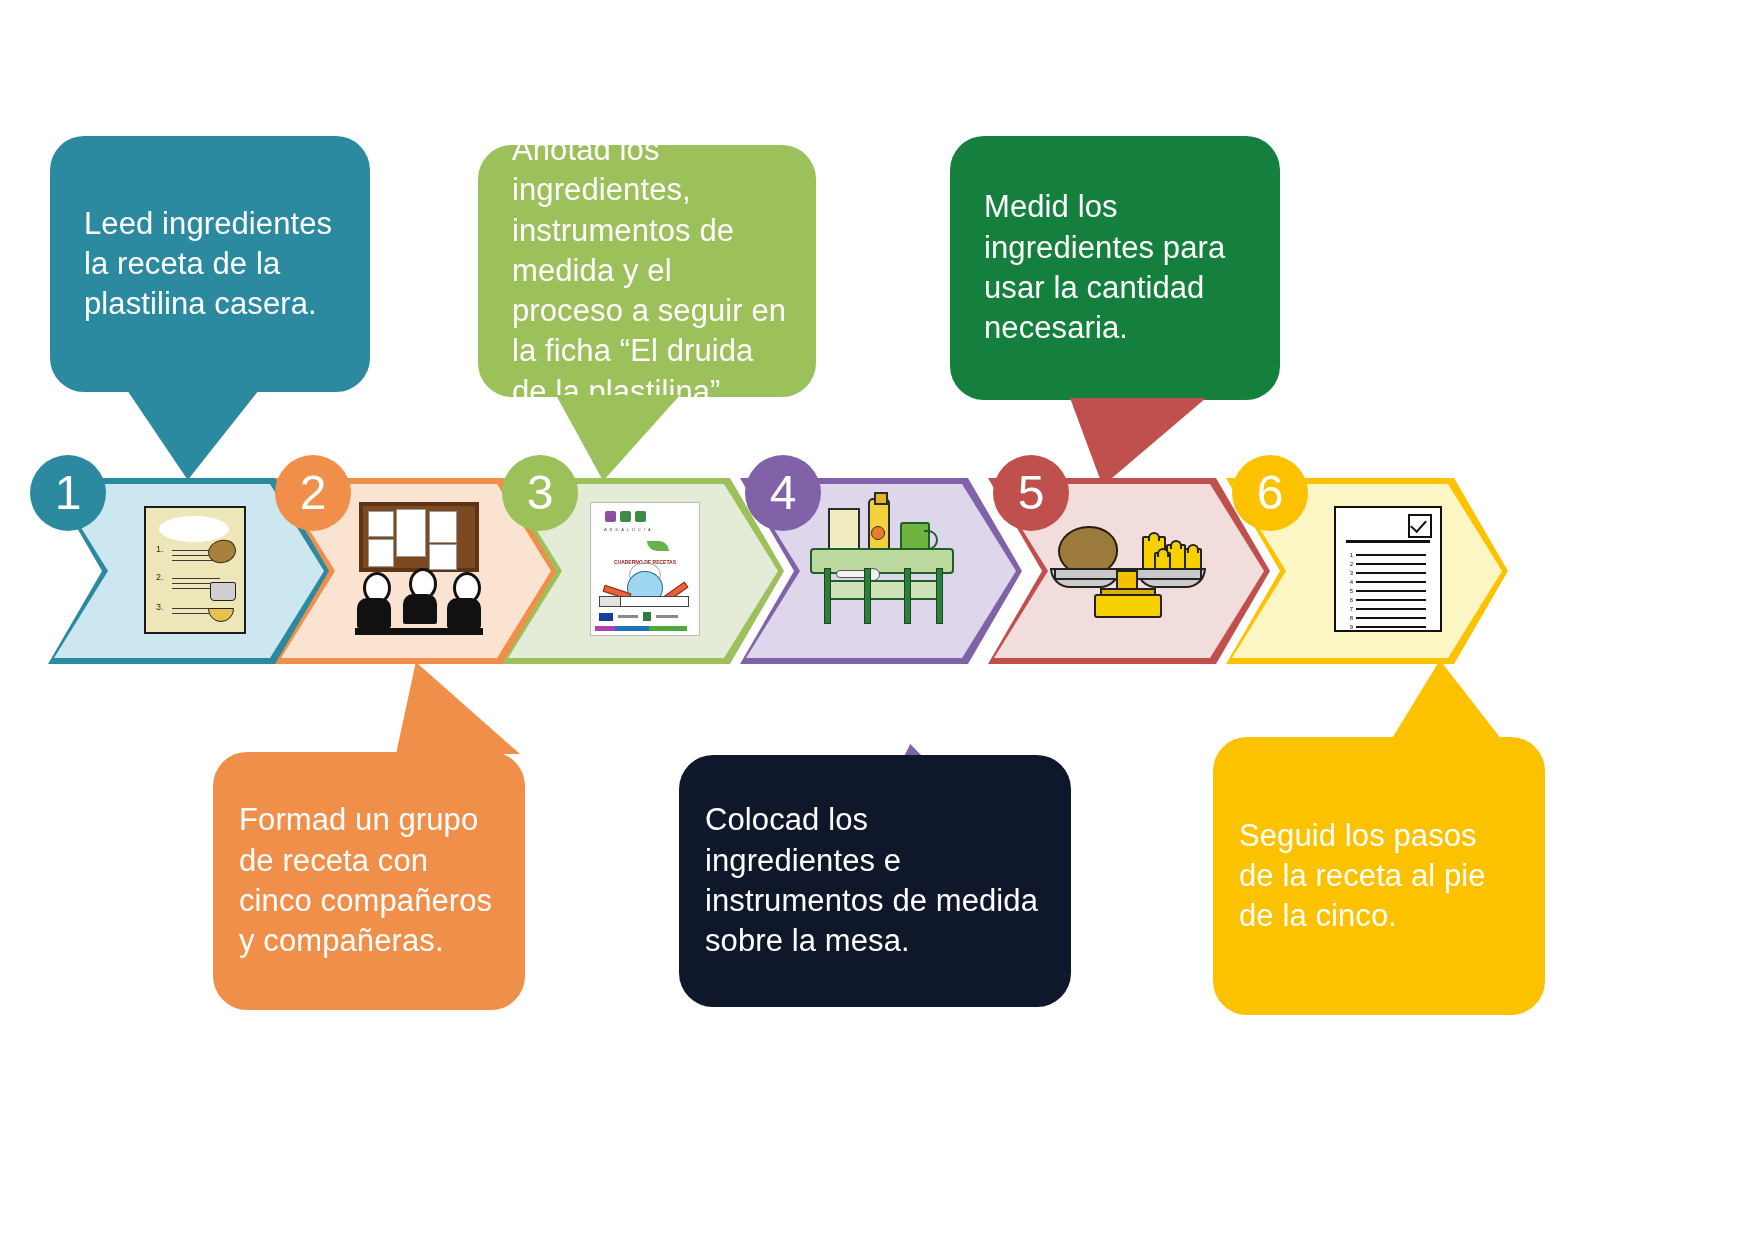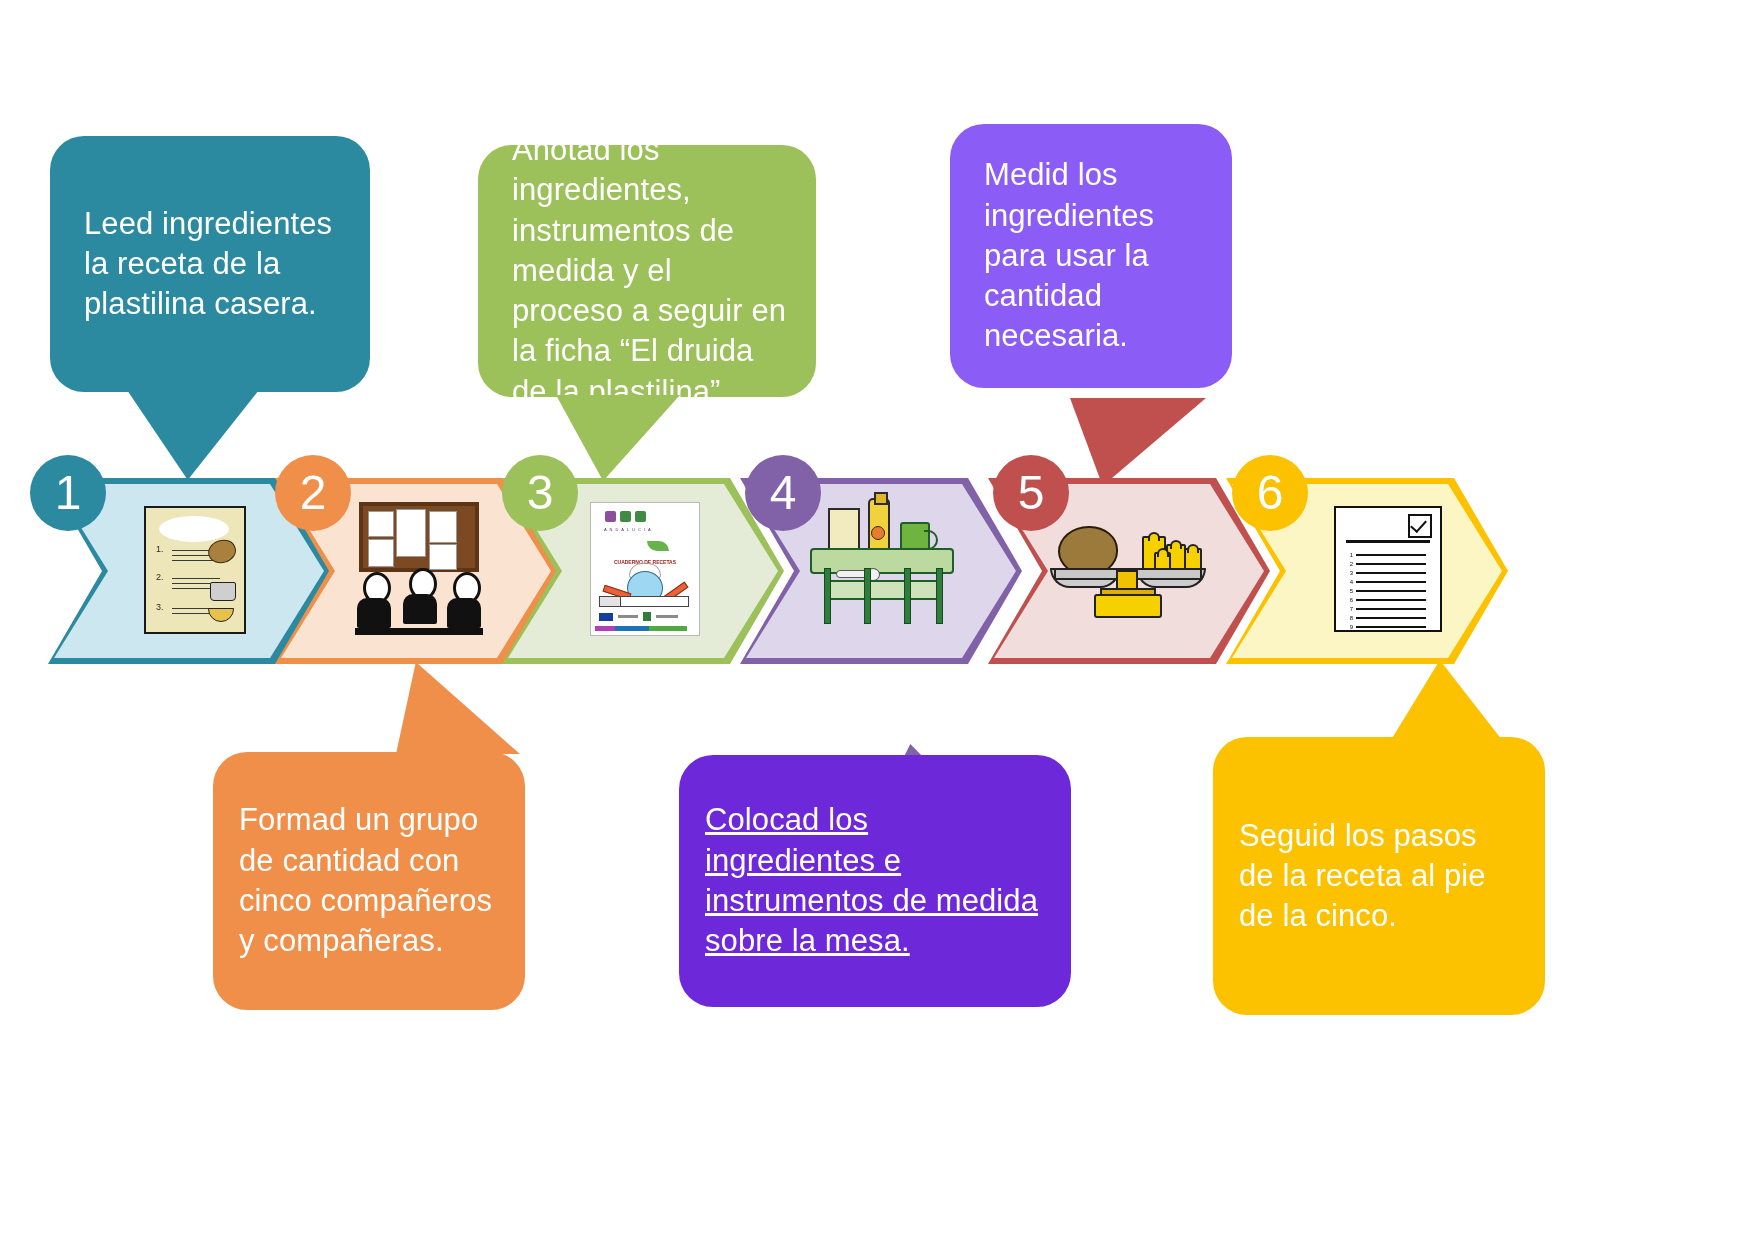--- a/index.html
+++ b/index.html
@@ -262,21 +262,21 @@
   </div>
   <div class="tail" style="left:127px; top:390px; width:132px; height:90px; background:#2b89a0;
               -webkit-clip-path:polygon(0 0, 100% 0, 46% 100%); clip-path:polygon(0 0, 100% 0, 46% 100%);"></div>
 
   <div class="bubble topbub" style="left:478px; top:145px; width:338px; height:252px; background:#9cc05a;">
     <div class="btext">Anotad los ingredientes, instrumentos de medida y el proceso a seguir en la ficha “El druida de la plastilina”.</div>
   </div>
   <div class="tail" style="left:556px; top:395px; width:124px; height:86px; background:#9cc05a;
               -webkit-clip-path:polygon(0 0, 100% 0, 38% 100%); clip-path:polygon(0 0, 100% 0, 38% 100%);"></div>
 
-  <div class="bubble topbub" style="left:950px; top:124px; width:282px; height:264px; background:#8b5cf6;">
+  <div class="bubble topbub" style="left:950px; top:136px; width:330px; height:264px; background:#15803d;">
     <div class="btext">Medid los ingredientes para usar la cantidad necesaria.</div>
   </div>
   <div class="tail" style="left:1070px; top:398px; width:136px; height:88px; background:#c0504d;
               -webkit-clip-path:polygon(0 0, 100% 0, 24% 100%); clip-path:polygon(0 0, 100% 0, 24% 100%);"></div>
 
   <div class="chev first" style="left:48px; width:282px;">
     <div class="chev-outer" style="background:#2b89a0;"></div>
     <div class="chev-fill" style="background:#cce7f0;"></div>
     <div class="art" style="left:96px; top:28px;">
       <div class="recipe-card">
@@ -465,26 +465,26 @@
       </div>
     </div>
   </div>
   <div class="badge" style="left:1232px; top:455px; background:#fcc200;">
     <span>6</span>
   </div>
 
   <div class="tail" style="left:396px; top:662px; width:124px; height:92px; background:#ef8f49;
               -webkit-clip-path:polygon(16% 0, 100% 100%, 0 100%); clip-path:polygon(16% 0, 100% 100%, 0 100%);"></div>
   <div class="bubble" style="left:213px; top:752px; width:312px; height:258px; background:#ef8f49;">
-    <div class="btext">Formad un grupo de cantidad con cinco compañeros y compañeras.</div>
+    <div class="btext">Formad un grupo de receta con cinco compañeros y compañeras.</div>
   </div>
 
   <div class="tail" style="left:860px; top:744px; width:148px; height:100px; background:#8162a8;
               -webkit-clip-path:polygon(34% 0, 100% 100%, 0 100%); clip-path:polygon(34% 0, 100% 100%, 0 100%);"></div>
-  <div class="bubble" style="left:679px; top:755px; width:392px; height:252px; background:#6d28d9;text-decoration:underline;">
+  <div class="bubble" style="left:679px; top:755px; width:392px; height:252px; background:#0f172a;">
     <div class="btext">Colocad los ingredientes e instrumentos de medida sobre la mesa.</div>
   </div>
 
   <div class="tail" style="left:1380px; top:660px; width:136px; height:98px; background:#fcc200;
               -webkit-clip-path:polygon(44% 0, 100% 100%, 0 100%); clip-path:polygon(44% 0, 100% 100%, 0 100%);"></div>
   <div class="bubble" style="left:1213px; top:737px; width:332px; height:278px; background:#fcc200;">
     <div class="btext">Seguid los pasos de la receta al pie de la cinco.</div>
   </div>
 
 </div>

